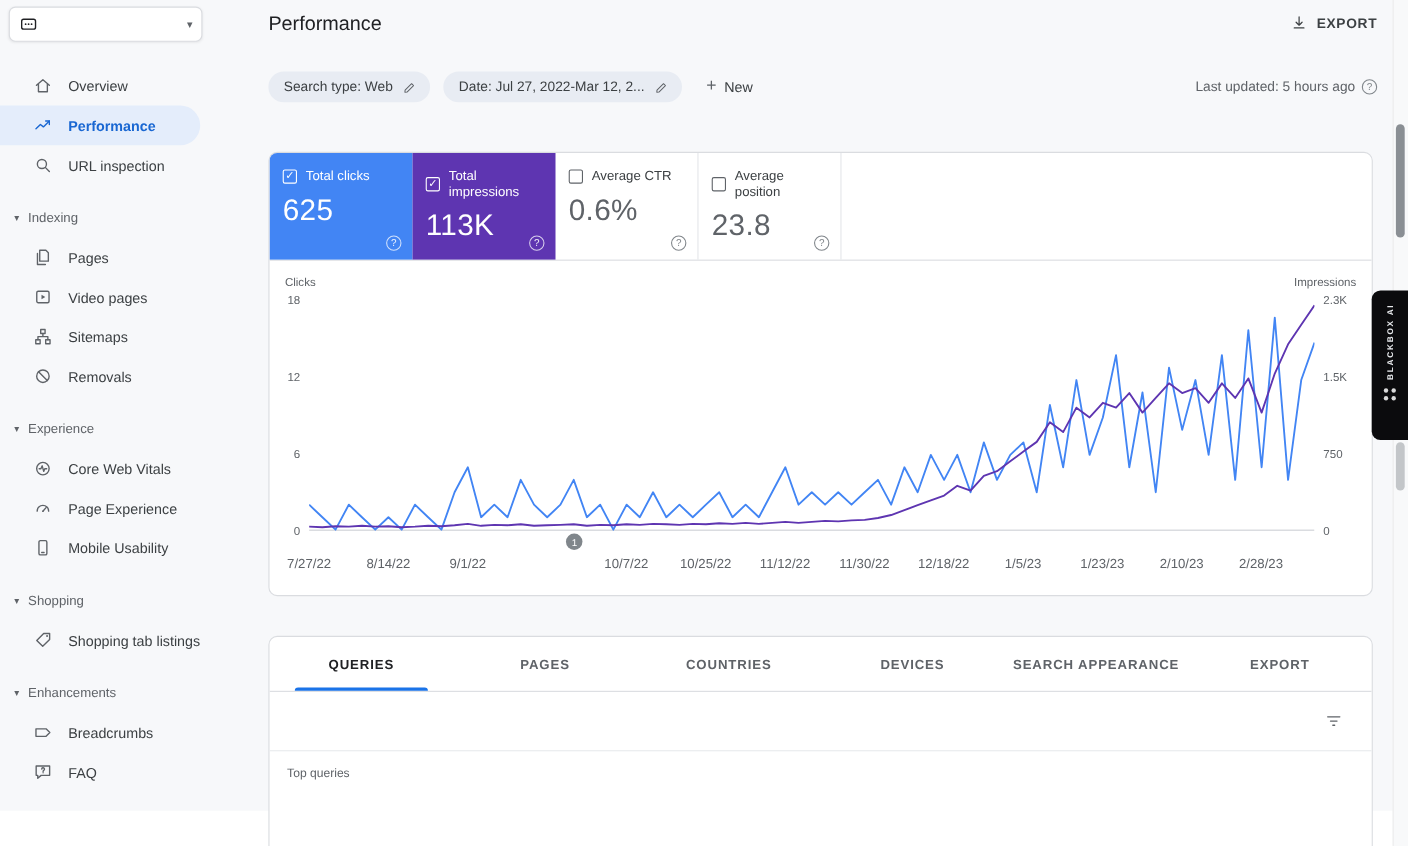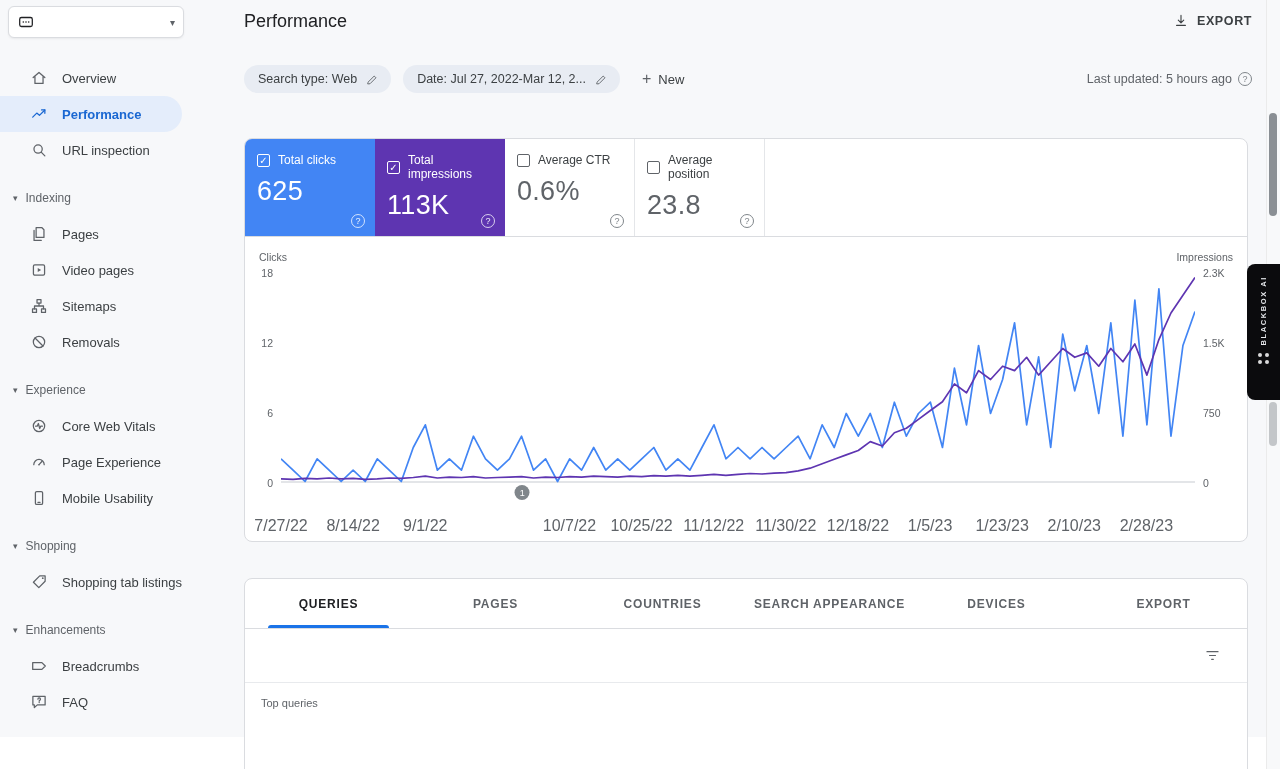--- a/index.html
+++ b/index.html
@@ -75,21 +75,21 @@
   .ycol.left { width:36px; }
   .ycol.right { width:52px; }
   .ycol span { position:absolute; transform:translateY(50%); }
   .ycol.left span { right:8px; }
   .ycol.right span { left:8px; }
   .plot { flex:1; position:relative; }
   .plot svg { position:absolute; inset:0; width:100%; height:100%; }
   .xrow { display:flex; height:44px; }
   .xrow .sp-l { width:36px; } .xrow .sp-r { width:52px; }
   .xticks { flex:1; position:relative; }
-  .xticks span { position:absolute; top:34px; transform:translateX(-50%); font-size:16px;
+  .xticks span { position:absolute; top:22px; transform:translateX(-50%); font-size:12px;
     color:#5f6368; white-space:nowrap; }
   .annot { position:absolute; top:2px; transform:translateX(-50%); width:15px; height:15px;
     border-radius:50%; background:#80868b; color:#fff; font-size:9px; display:flex;
     align-items:center; justify-content:center; cursor:pointer; }
 
   
   .card-tables { top:578px; height:205px; overflow:hidden; }
   .tabs { display:flex; height:50px; border-bottom:1px solid #dadce0; }
   .tab { flex:1; display:flex; align-items:center; justify-content:center; font-size:12px;
     letter-spacing:.8px; color:#5f6368; font-weight:bold; position:relative; cursor:pointer; white-space:nowrap; }
@@ -394,22 +394,22 @@
           <div class="sp-r"></div>
         </div>
       </div>
     </div>
 
     <div class="card card-tables">
       <div class="tabs">
         <div class="tab active">QUERIES</div>
         <div class="tab">PAGES</div>
         <div class="tab">COUNTRIES</div>
+        <div class="tab">DEVICES</div>
         <div class="tab">SEARCH APPEARANCE</div>
-        <div class="tab">DEVICES</div>
         <div class="tab">EXPORT</div>
       </div>
       <div class="filter-row">
         <svg class="icn filter-icon" viewBox="0 0 20 20">
             <path d="M3.5 5.5 H16.5 M6.5 10 H13.5 M9 14.5 H11"></path>
           </svg>
       </div>
       <div class="thead-row">
         <span>Top queries</span>
       </div>

